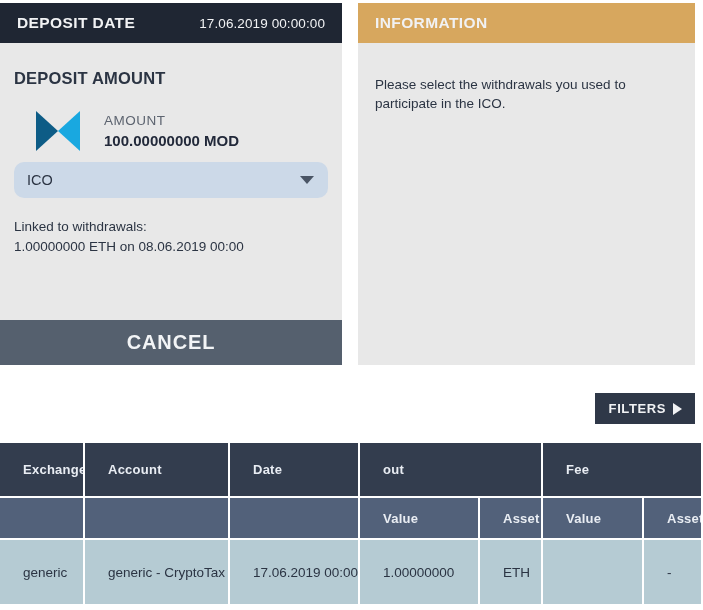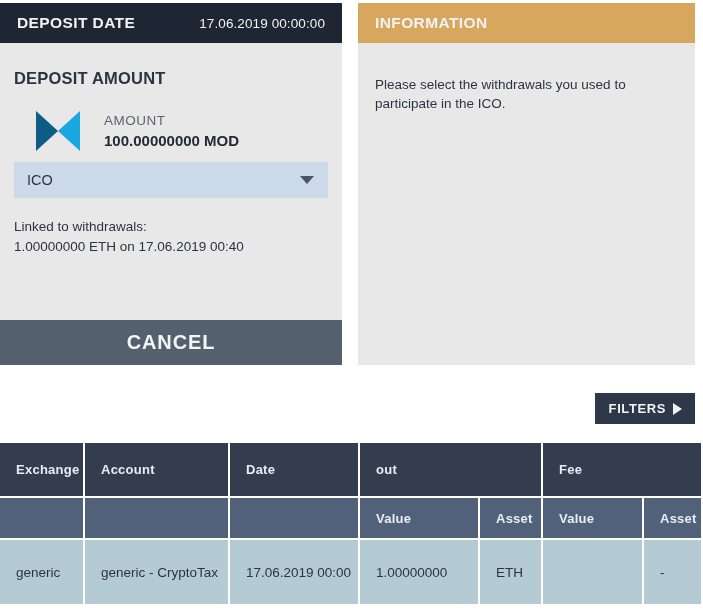--- a/index.html
+++ b/index.html
@@ -103,20 +103,21 @@
 
   .select-box {
     margin-top: 9px;
     height: 36px;
     background: #ccd9e8;
     display: flex;
     align-items: center;
     justify-content: space-between;
     padding: 0 14px 0 13px;
     cursor: pointer;
+    border-radius: 10px;
   }
   .select-value {
     font-size: 14.5px;
     color: #2b3443;
   }
   .caret-down {
     width: 0; height: 0;
     border-left: 7px solid transparent;
     border-right: 7px solid transparent;
     border-top: 8px solid #4a5565;
@@ -197,21 +198,21 @@
     width: 703px;
     border-collapse: separate;
     border-spacing: 0;
     table-layout: fixed;
   }
   table.grid th, table.grid td {
     border-right: 2px solid #ffffff;
     border-bottom: 2px solid #ffffff;
     text-align: left;
     vertical-align: middle;
-    padding: 0 16px;
+    padding: 0 23px;
     overflow: hidden;
     white-space: nowrap;
     margin-left: 28px;
   }
   tr.head-main th {
     background: #333d4e;
     color: #e9edf3;
     font-size: 13px;
     font-weight: bold;
     letter-spacing: 0.25px;
@@ -261,21 +262,21 @@
         </div>
 
 
         <div class="select-box">
           <span class="select-value">ICO</span>
           <span class="caret-down"></span>
         </div>
 
         <div class="linked-block">
           <div>Linked to withdrawals:</div>
-          <div>1.00000000 ETH on 17.06.2019 00:40</div>
+          <div>1.00000000 ETH on 08.06.2019 00:00</div>
         </div>
       </div>
 
       <div class="actions">
         <button class="btn btn-cancel">CANCEL</button>
       </div>
     </div>
 
     <div class="panel panel-right">
       <div class="panel-header gold">

